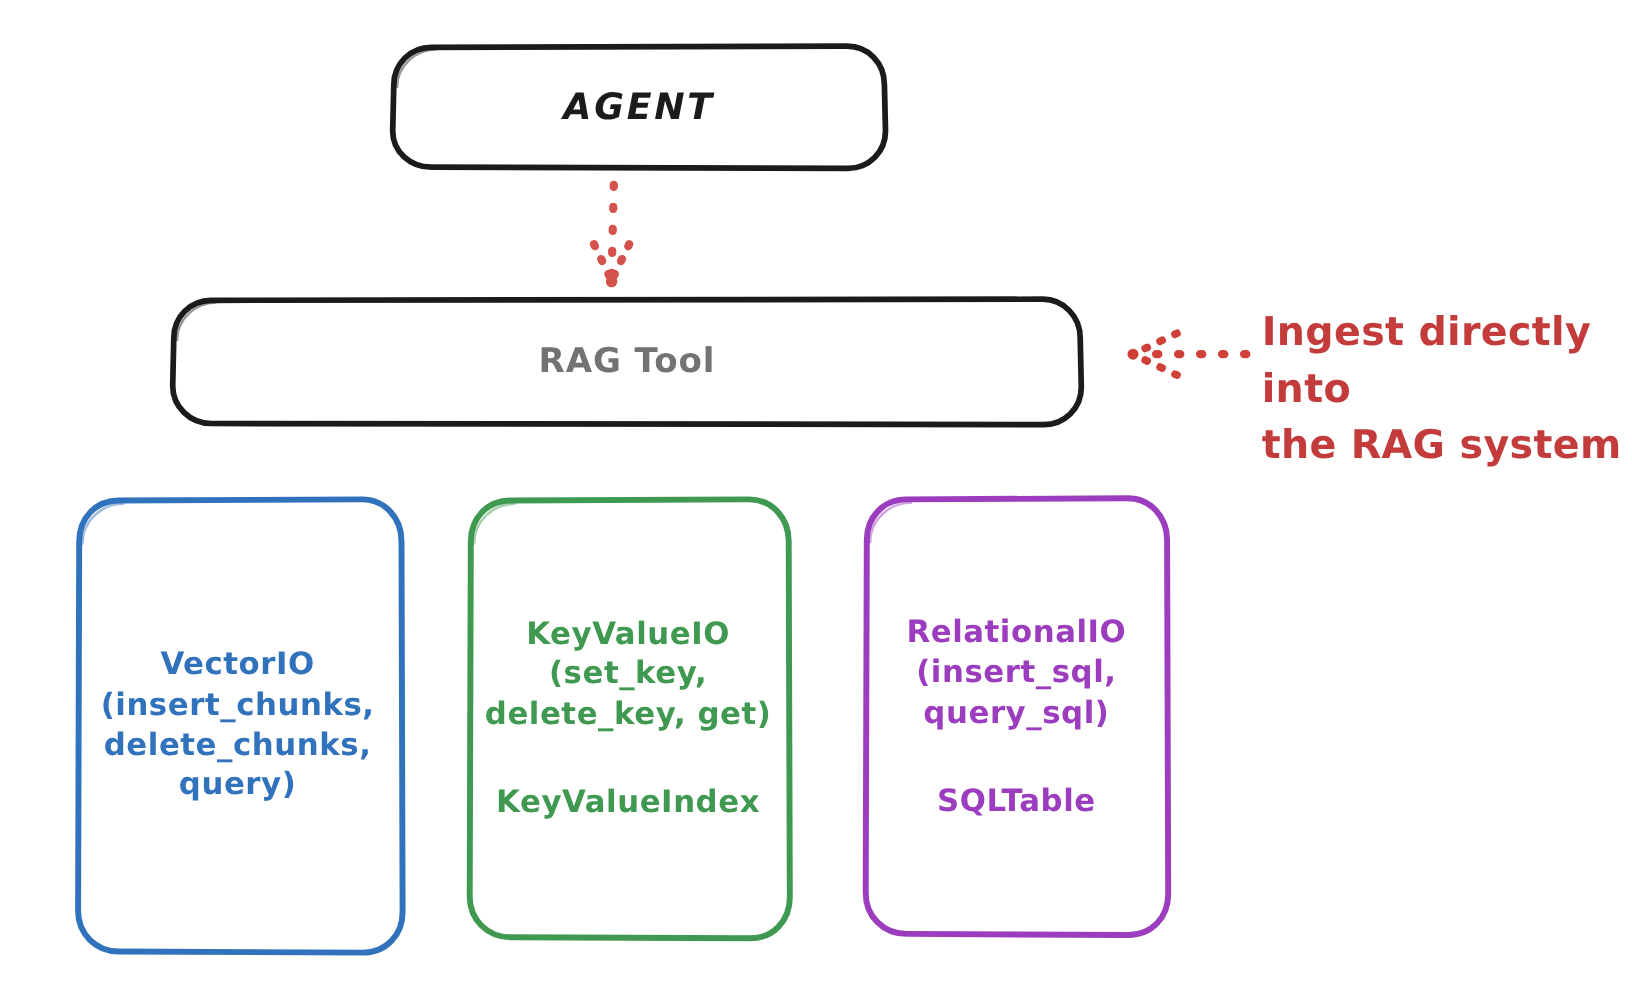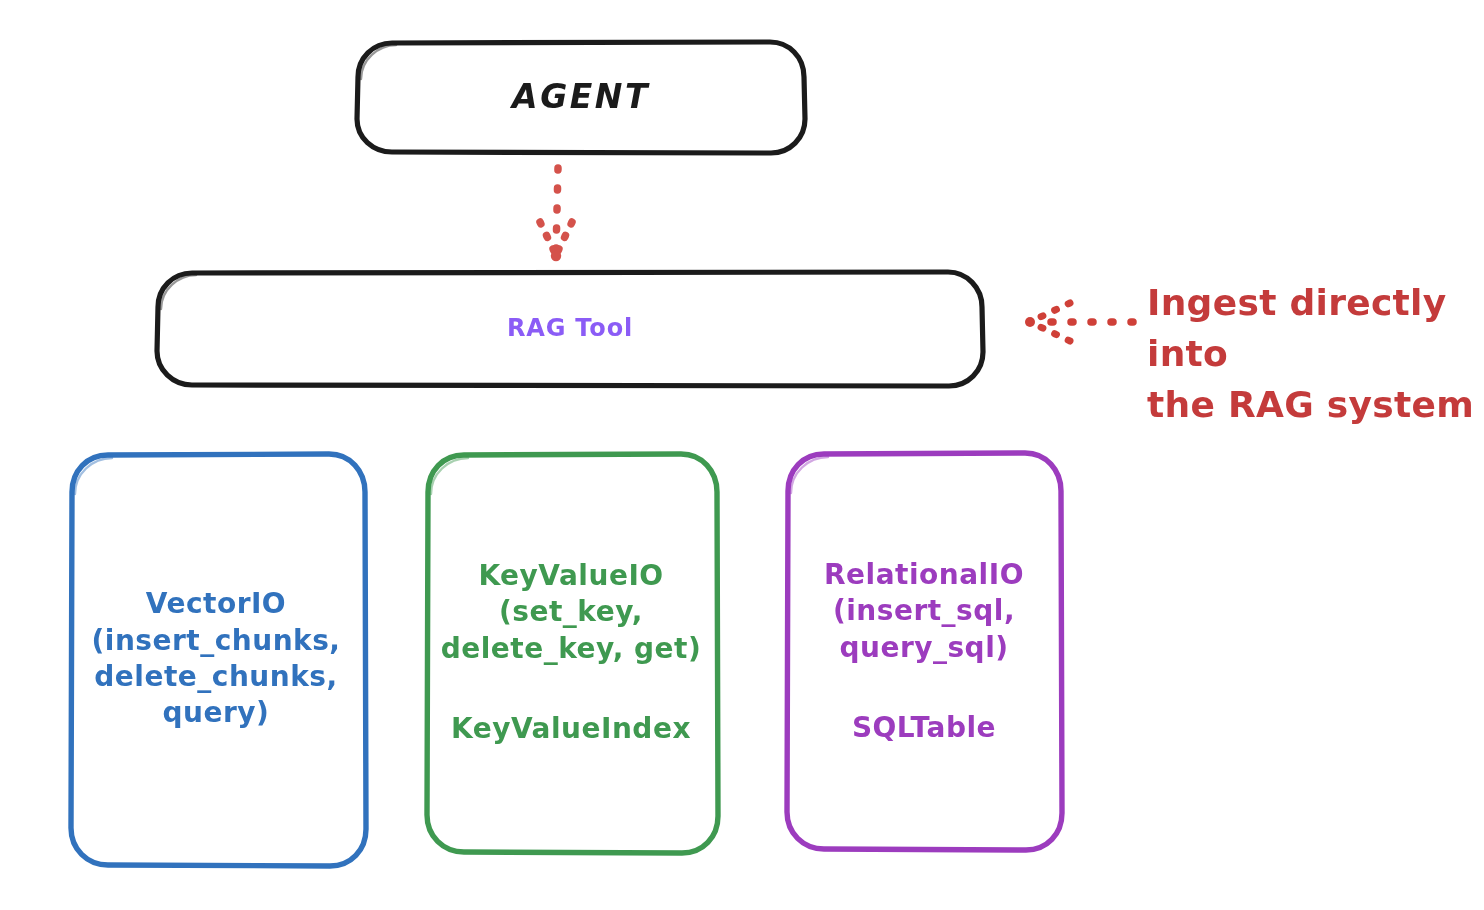--- a/index.html
+++ b/index.html
@@ -51,24 +51,24 @@
     color: #1b1b1b;
   }
   #ragtool-label {
     left: 157px;
     top: 272px;
     width: 826px;
     height: 113px;
     display: flex;
     align-items: center;
     justify-content: center;
-    font-size: 24px;
+    font-size: 31px;
     font-weight: 600;
     letter-spacing: 0.8px;
-    color: #8b5cf6;
+    color: #737373;
   }
   .store-box-label {
     display: flex;
     flex-direction: column;
     align-items: center;
     justify-content: center;
     font-size: 28px;
     font-weight: 600;
   }
   .store-api {

